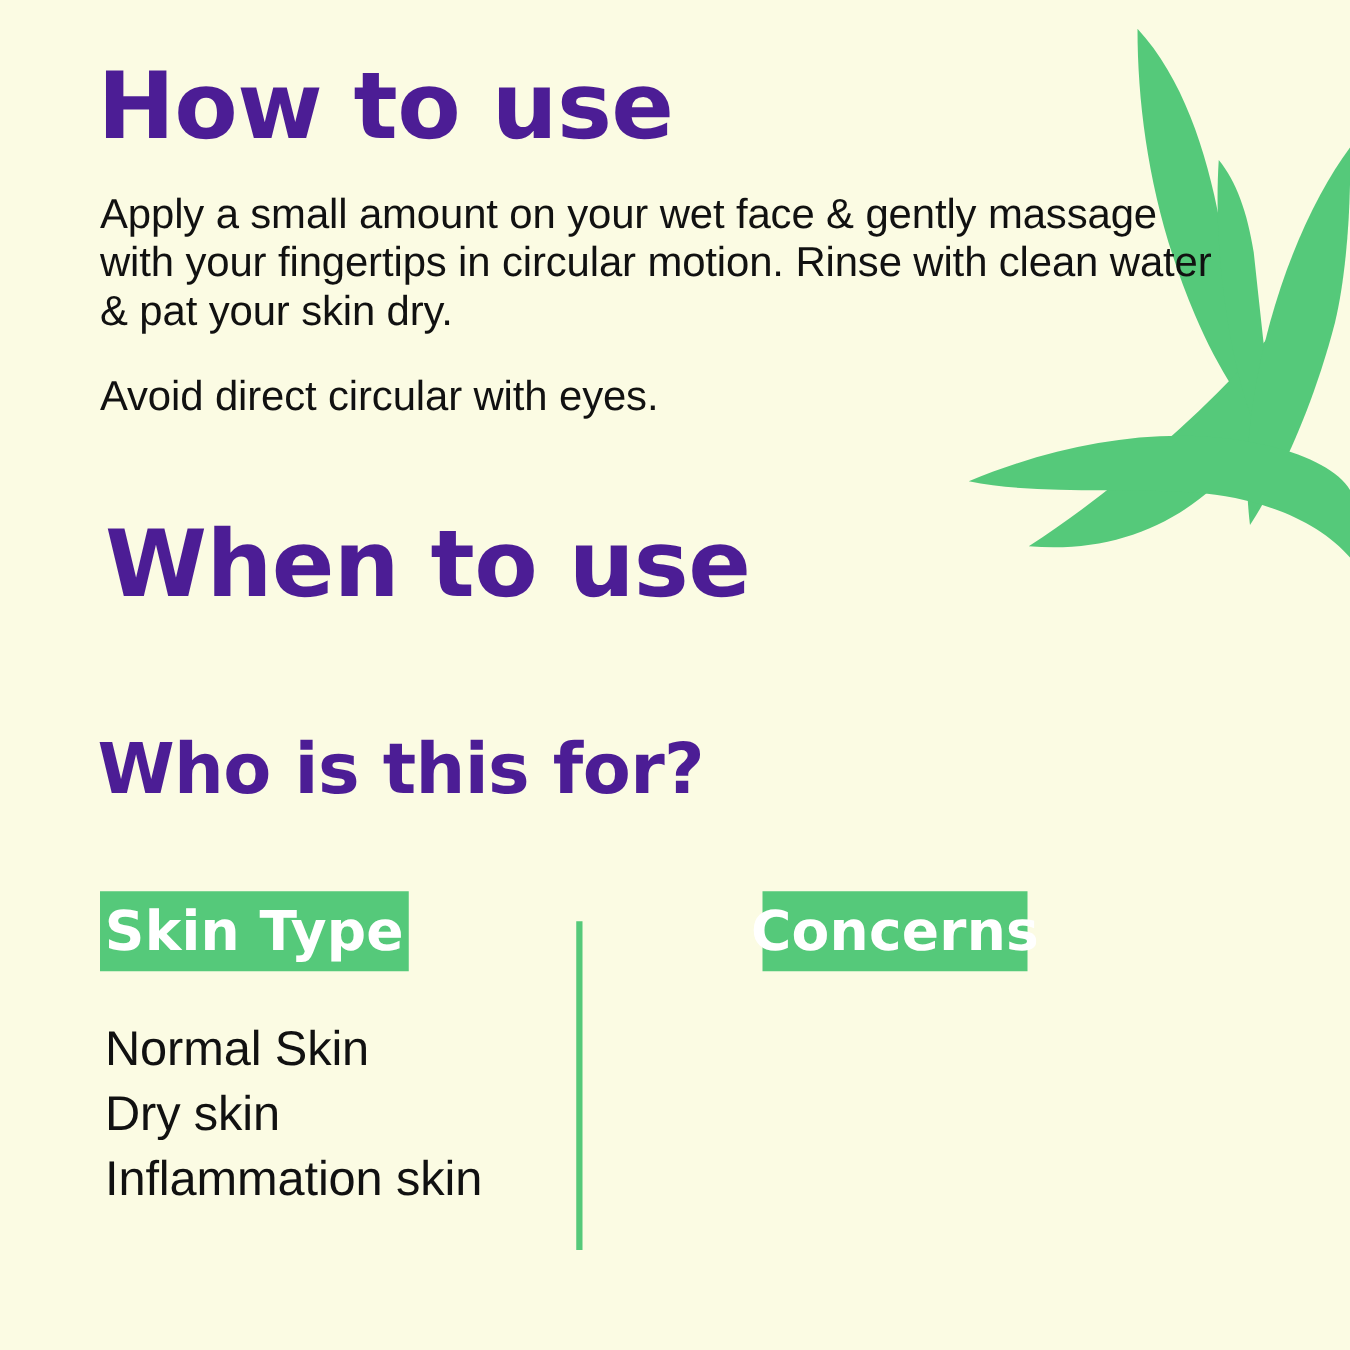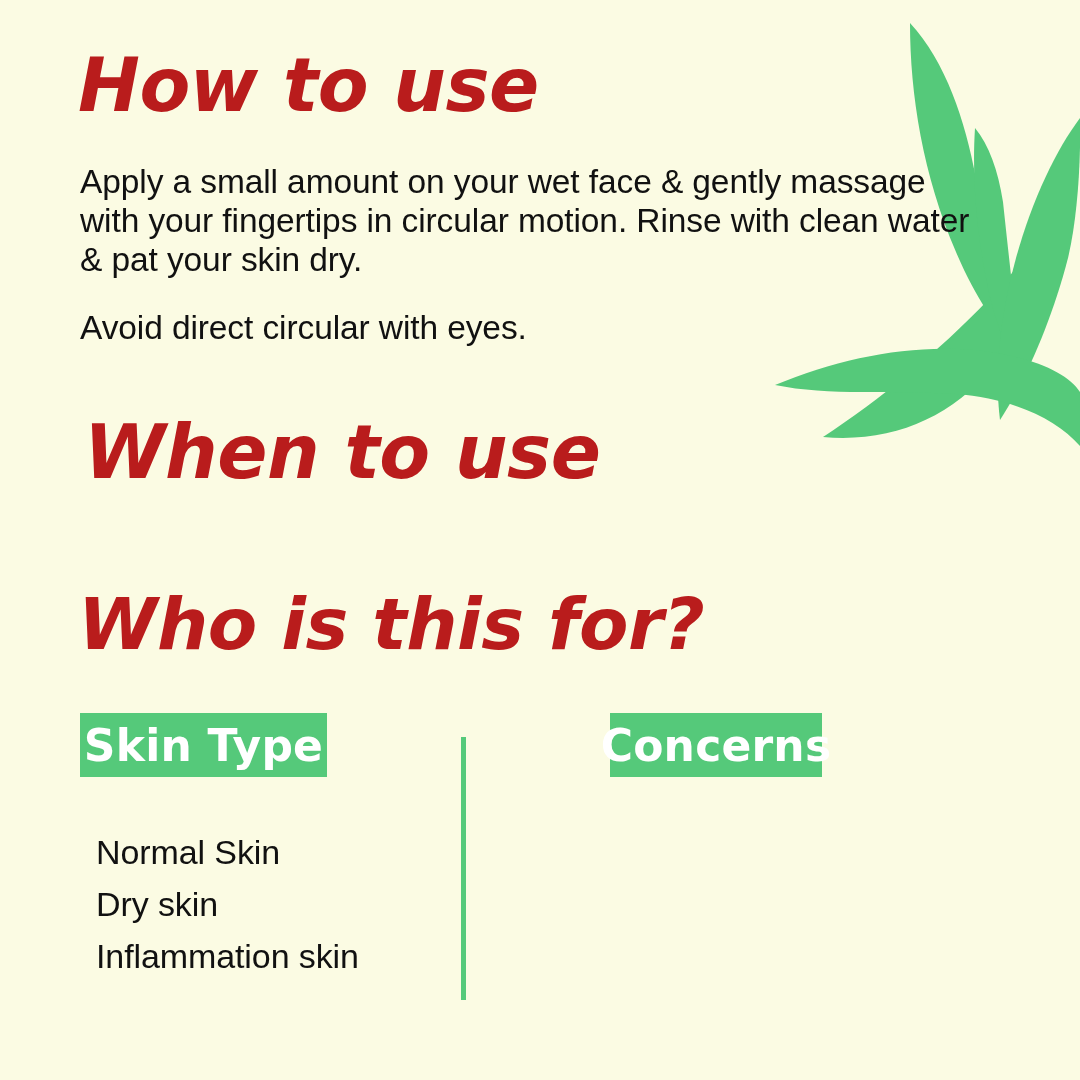--- a/index.html
+++ b/index.html
@@ -27,55 +27,53 @@
     top: 0;
     right: 0;
     width: 320px;
     height: 520px;
     pointer-events: none;
   }
 
   
   .heading {
     position: absolute;
-    color: #b91c1c;
+    color: #4c1d95;
     font-family: "DejaVu Sans", sans-serif;
     font-weight: 700;
-    font-style: italic;
     letter-spacing: -0.5px;
     white-space: nowrap;
     line-height: 1;
   }
   #h-how {
     left: 78px;
     top: 48px;
     font-size: 74px;
   }
   #h-when {
     left: 84px;
     top: 368px;
     font-size: 74px;
     margin-top: 47px;
   }
   #h-who {
     left: 78px;
     top: 588px;
-    font-size: 72px;
+    font-size: 56px;
   }
 
   
   .para {
     position: absolute;
     left: 80px;
     color: #111111;
     font-size: 33.5px;
     line-height: 39px;
     font-weight: 400;
     letter-spacing: -0.1px;
-    margin-top: 10px;
   }
   #p-apply {
     top: 152px;
     width: 890px;
   }
   #p-avoid {
     top: 298px;
     width: 700px;
   }
   #p-twice {
@@ -112,24 +110,24 @@
     left: 461px;
     top: 737px;
     width: 5px;
     height: 263px;
     background: #55c97a;
   }
 
   .list {
     position: absolute;
     list-style: none;
-    margin: 16px;
+    margin: 4px;
     padding: 0;
     color: #111111;
-    font-size: 34px;
+    font-size: 39px;
     letter-spacing: -0.1px;
   }
   .list li {
     line-height: 52px;
     white-space: nowrap;
   }
   #list-skin {
     left: 80px;
     top: 810px;
   }

